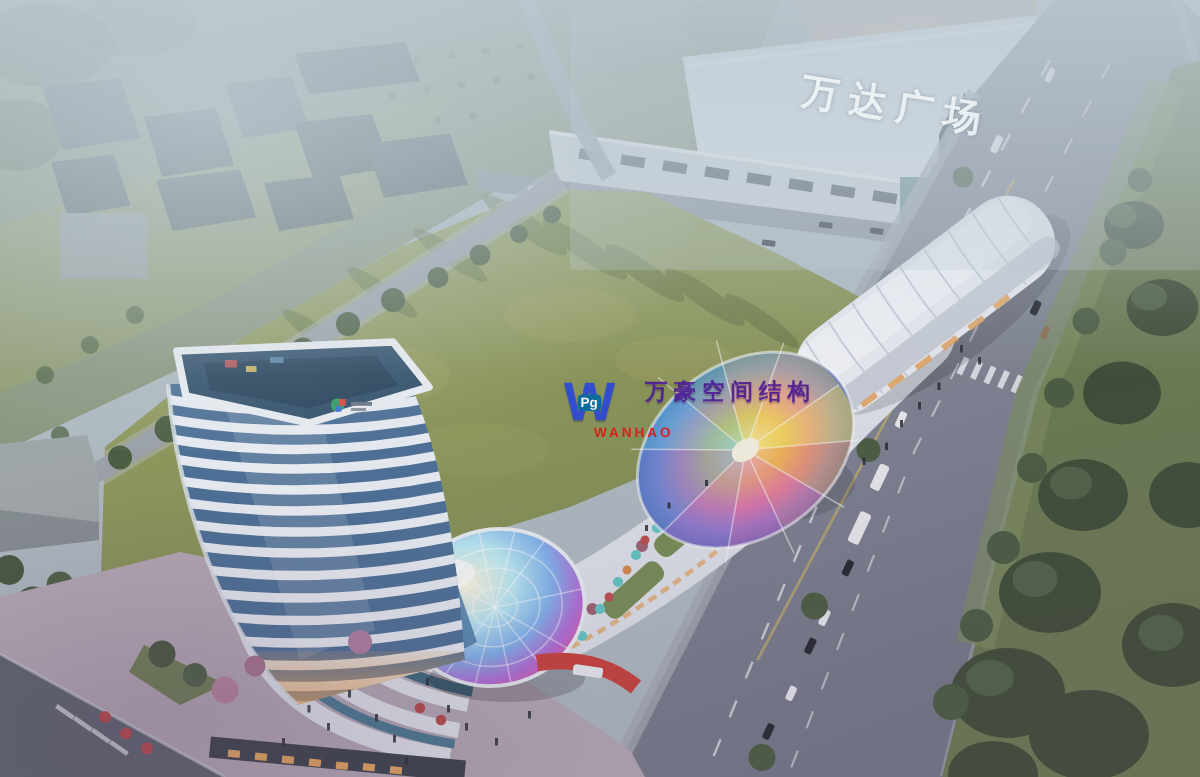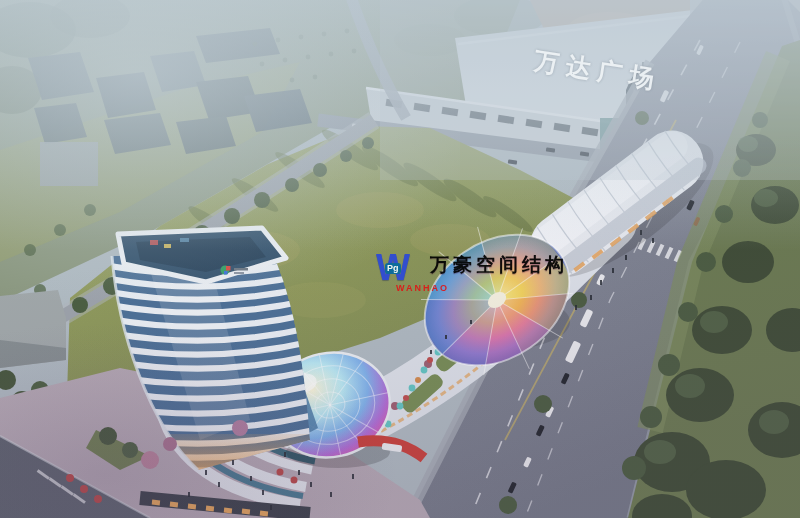--- a/index.html
+++ b/index.html
@@ -10,21 +10,21 @@
     letter-spacing:7px;color:#edf2f5;transform:rotate(9deg);transform-origin:left top;
     text-shadow:0 0 3px rgba(130,142,152,.65);white-space:nowrap;opacity:.95;}
   .watermark{position:absolute;left:364px;top:252px;display:flex;align-items:flex-start;opacity:.92;}
   .wm-logo{position:relative;width:58px;text-align:center;}
   .wm-w{display:block;font-size:36px;line-height:32px;font-weight:800;color:#2b49d8;
     text-shadow:0 1px 1px rgba(10,20,90,.35);}
   .wm-badge{position:absolute;left:21px;top:11px;background:#0369a1;color:#fff;
     font-size:9px;line-height:11px;padding:0 2px;border-radius:3px;font-weight:700;}
   .wm-name{display:block;font-size:9px;letter-spacing:2px;font-weight:700;color:#e01616;margin-top:-1px;margin-left:32px;}
   .wm-text{margin-left:8px;}
-  .wm-line1{font-size:19px;font-weight:700;letter-spacing:4px;color:#000000;
+  .wm-line1{font-size:15px;font-weight:700;letter-spacing:4px;color:#4c1d95;
     text-shadow:0 1px 1px rgba(70,0,60,.35);white-space:nowrap;}
   .wm-line2{font-size:17px;font-weight:700;letter-spacing:1px;color:#ed1111;
     font-family:"Liberation Serif",serif;text-shadow:0 1px 1px rgba(70,0,60,.35);white-space:nowrap;margin-top:1px;}
 </style>
 </head>
 <body>
 
 <div class="stage">
 <svg width="800" height="518" viewBox="0 0 800 518">
   <defs>

